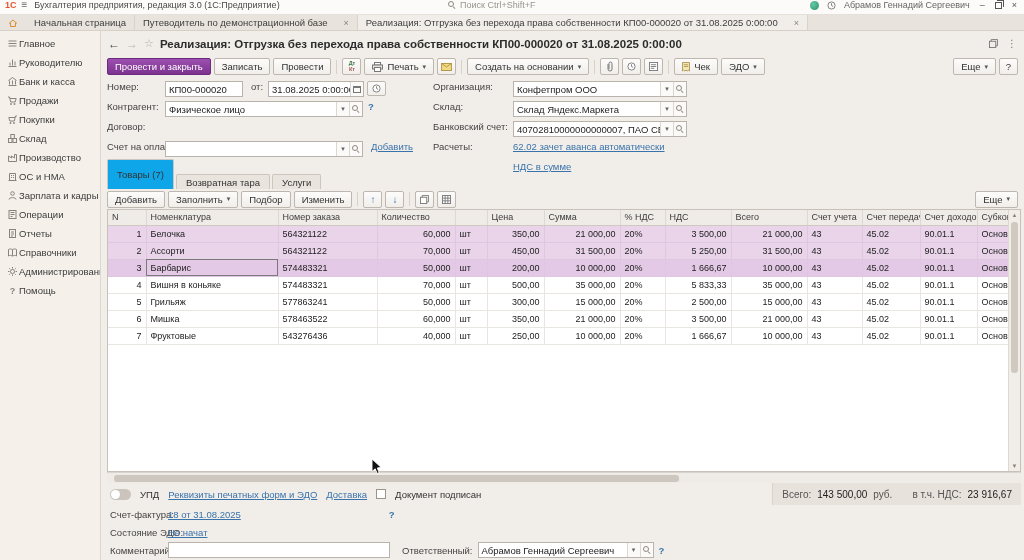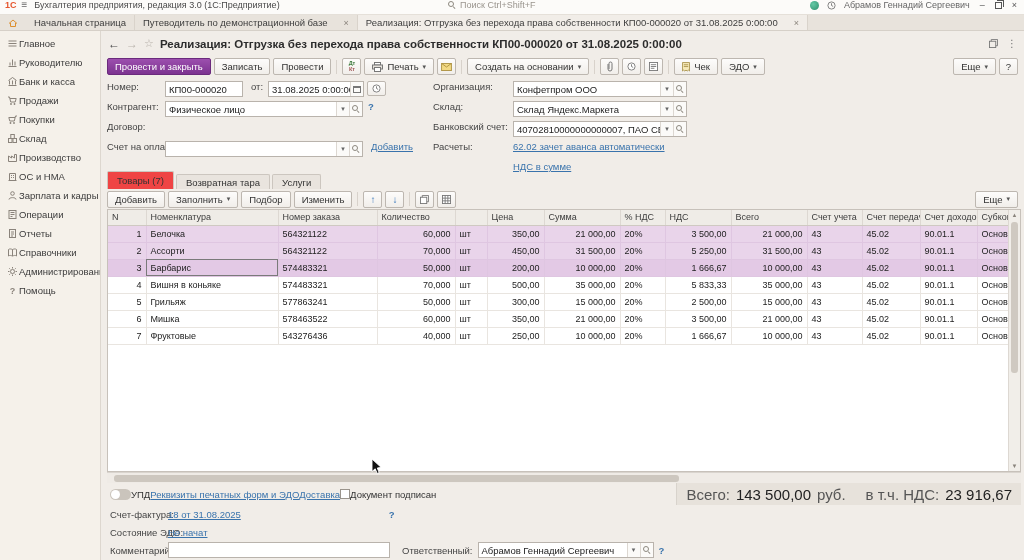--- a/index.html
+++ b/index.html
@@ -70,47 +70,47 @@
 .fld .txt{flex:1;padding:0 3px;white-space:nowrap;overflow:hidden;min-width:0}
 .fbtn{width:13px;align-self:stretch;border-left:1px solid #dcd7d1;display:flex;align-items:center;justify-content:center;color:#666;font-size:7px;background:#fbfaf8;flex:none}
 .cal{width:8px;height:7px;border:1px solid #777;border-top:2px solid #777}
 .q{color:#3973ac;font-weight:bold;margin-left:5px;font-size:9.5px}
 .link{color:#3973ac;text-decoration:underline;font-size:9.5px;white-space:nowrap}
 .w-num{width:78px}.w-date{width:96px}.w-main{width:198px}.w-r{width:174px}.w-resp{width:176px}
 
 
 .tabs2{display:flex;align-items:flex-end;padding-left:6px;height:17px;gap:2px;flex:none}
 .tab2{height:15px;display:flex;align-items:center;padding:0 9px;background:#e9e4de;border:1px solid #ccc6bf;border-bottom:none;border-radius:2px 2px 0 0;font-size:9.5px;color:#333;white-space:nowrap}
-.tab2.active{background:#ef4444;height:18px}
+.tab2.active{background:#0ea5e9;height:30px}
 
 
 .tblbar{height:20px;display:flex;align-items:center;gap:3px;padding:0 6px;flex:none}
 
 
 .tbl-region{flex:1;background:#fff;border:1px solid #c7c1ba;position:relative;overflow:hidden;margin:0 3px 0 6px}
 .tbl-wrap{position:absolute;top:0;left:0;right:12px;bottom:0;overflow:hidden}
 table{border-collapse:collapse;table-layout:fixed;width:929px}
 th{height:15px;background:#efece7;border-right:1px solid #ddd8d2;border-bottom:1px solid #cfc9c2;font-weight:normal;font-size:9px;color:#3c3c3c;text-align:left;padding:0 4px;white-space:nowrap;overflow:hidden}
 td{height:17px;border-right:1px solid #e9e5e0;border-bottom:1px solid #e9e5e0;font-size:9px;color:#222;padding:0 4px;white-space:nowrap;overflow:hidden}
 tr.hl td{background:#e9d4ea;border-color:#dfc6e1}
 tr.cur td{background:#e3c9e5}
 td.selcell{background:#d9d5de;outline:1px solid #7a7a7a;outline-offset:-1px}
 .ar{text-align:right}
 .vscroll{position:absolute;right:0;top:0;bottom:0;width:12px;background:#f1eee9;border-left:1px solid #ddd8d2;font-size:6px;color:#8a847c;text-align:center;line-height:10px}
 .vthumb{position:absolute;left:2px;right:2px;top:12px;height:58%;background:#cfc9c1;border-radius:3px}
 .hscroll{height:11px;background:#efebe6;border-top:1px solid #d9d4ce;position:relative;margin:0 3px 0 6px;flex:none}
 .hthumb{position:absolute;left:7px;top:2px;width:565px;height:7px;background:#cdc7bf;border-radius:3px}
 
 
-.strip{height:22px;display:flex;align-items:center;padding:0 3px 0 9px;flex:none}
+.strip{height:22px;display:flex;align-items:center;gap:9px;padding:0 3px 0 9px;flex:none}
 .toggle{width:21px;height:11px;border-radius:6px;background:#cac4bc;position:relative;flex:none}
 .knob{position:absolute;left:1px;top:1px;width:9px;height:9px;border-radius:50%;background:#fff}
 .cb{width:10px;height:10px;border:1px solid #9a948c;background:#fff;flex:none}
 .lbl{font-size:9.5px;color:#333;white-space:nowrap}
-.totals{margin-left:auto;height:100%;background:#e7e2db;border-left:1px solid #d8d3cc;display:flex;align-items:center;gap:6px;padding:0 9px;font-size:15px;color:#555;white-space:nowrap}
+.totals{margin-left:auto;height:100%;background:#e7e2db;border-left:1px solid #d8d3cc;display:flex;align-items:center;gap:6px;padding:0 9px;font-size:10px;color:#555;white-space:nowrap}
 .tot-val{font-weight:normal;color:#222}
 .gap14{margin-left:14px}
 .f2row{display:flex;align-items:center;padding-left:9px;font-size:9.5px;flex:none}
 .f2row.h19{height:19px}.f2row.h16{height:16px}.f2row.h20{height:20px}
 .f2lab{width:58px;color:#444;white-space:nowrap;flex:none}
 .cmt-input{width:222px;height:16px;border:1px solid #b9b3ac;background:#fff;font:inherit;font-size:9.5px;padding:0 3px}
 .cursor{position:absolute;left:371px;top:458px;z-index:99;pointer-events:none}
 </style>
 </head>
 <body>

